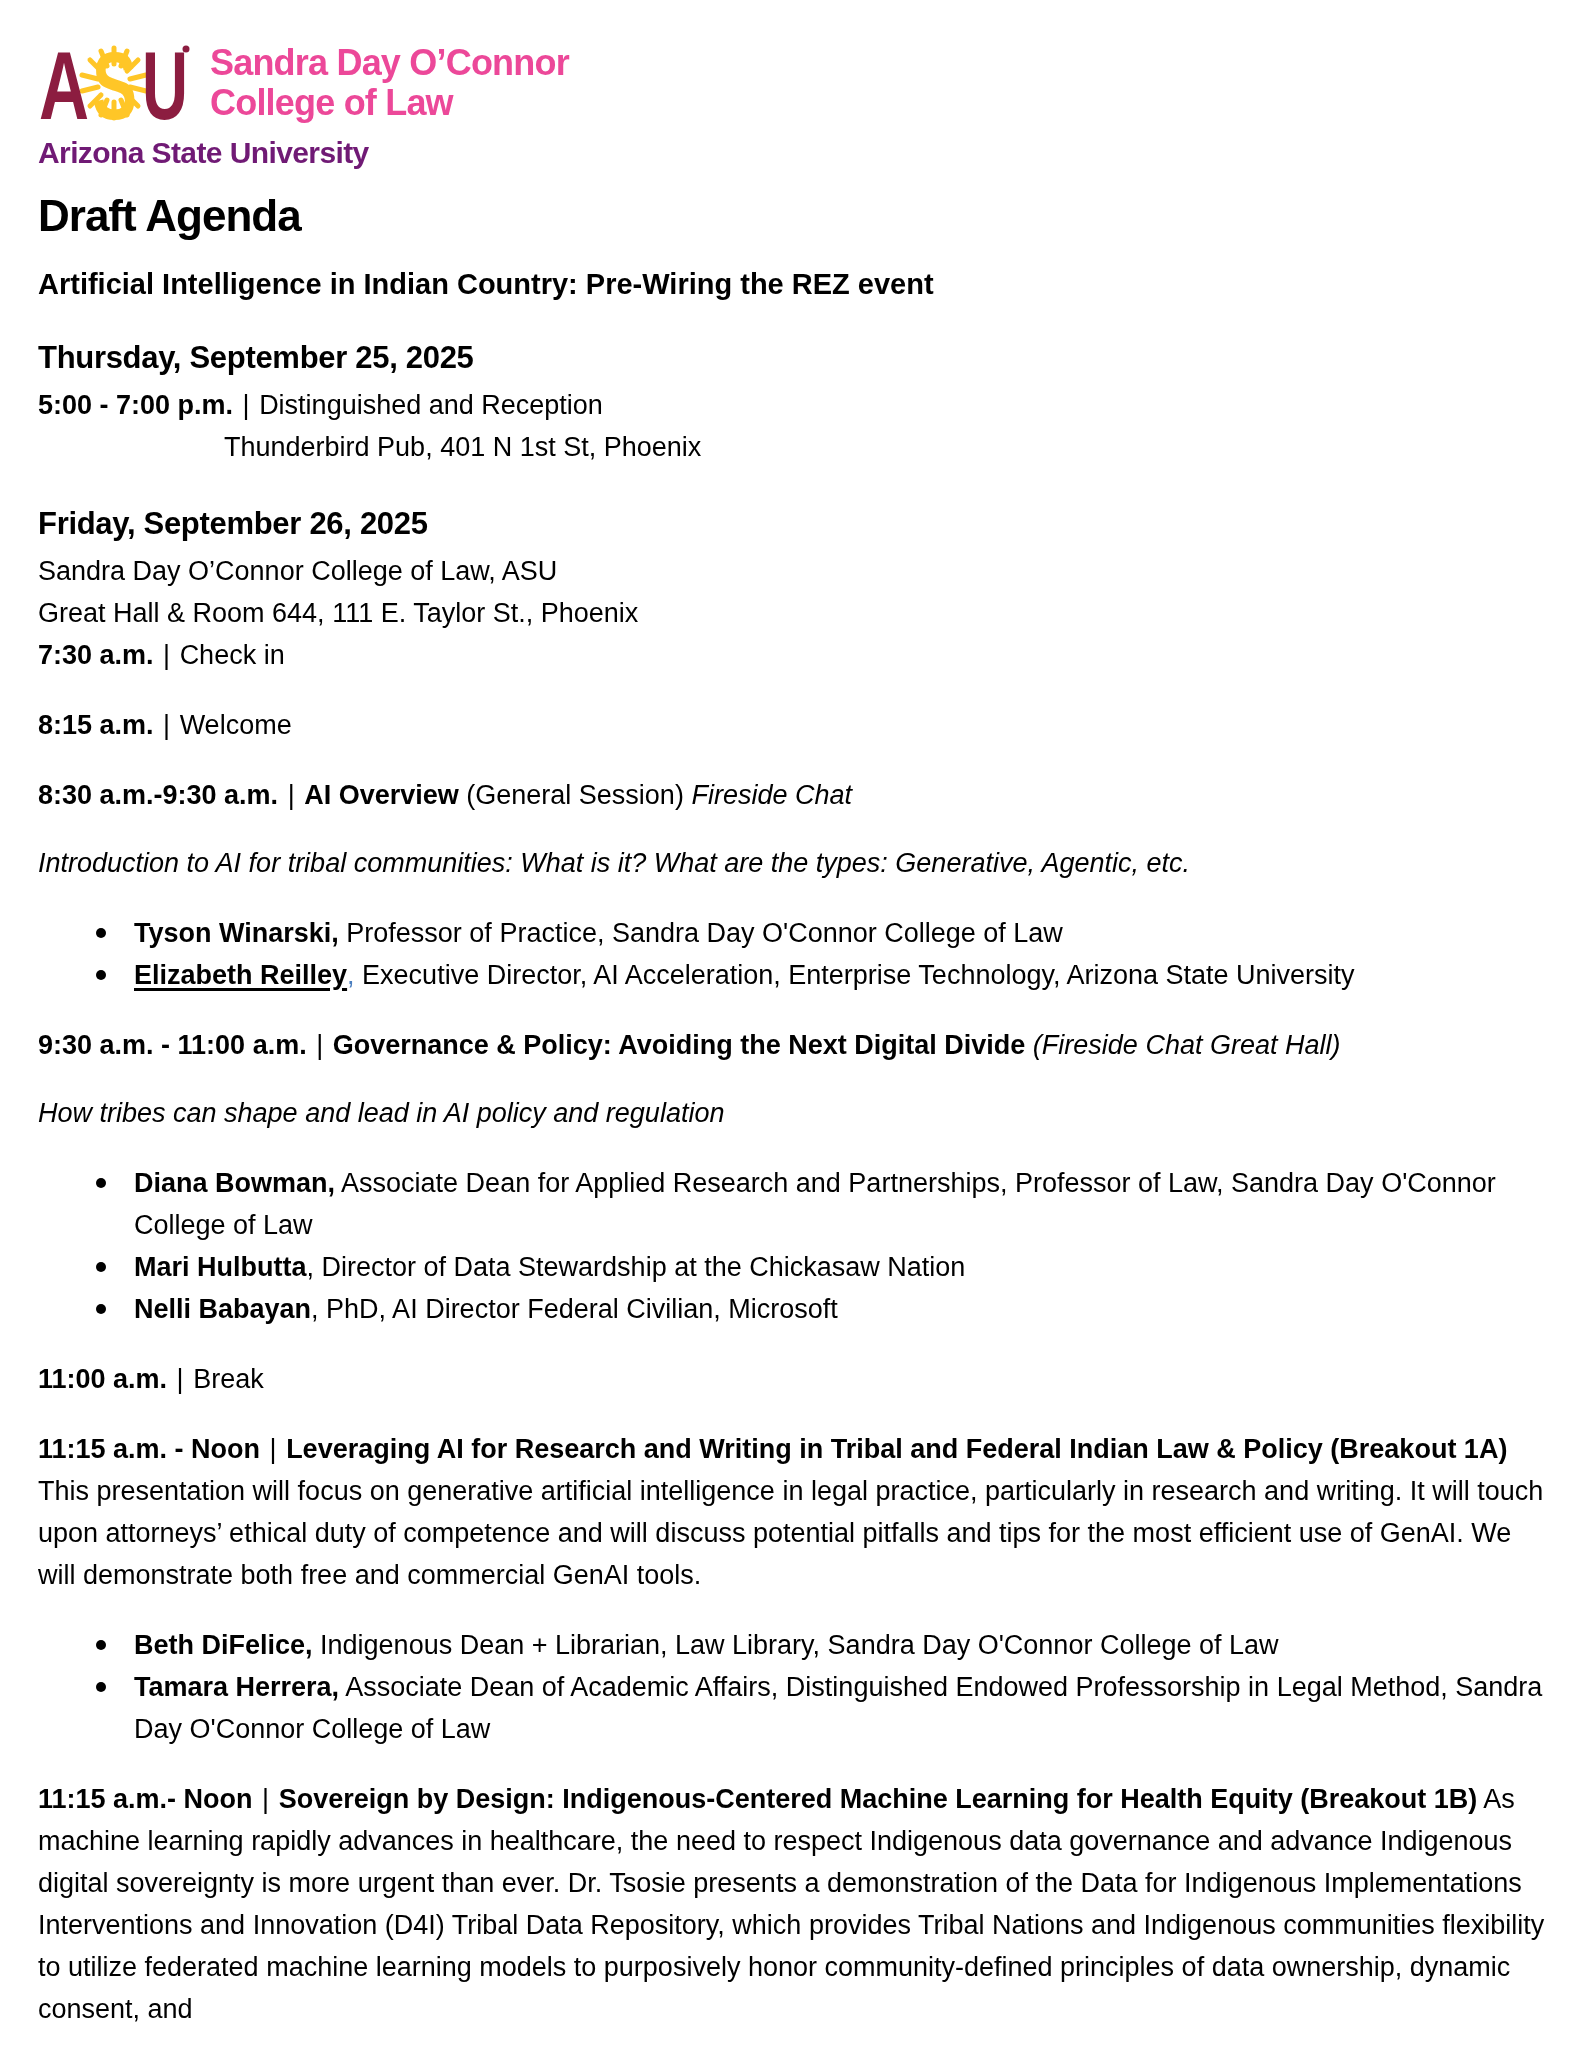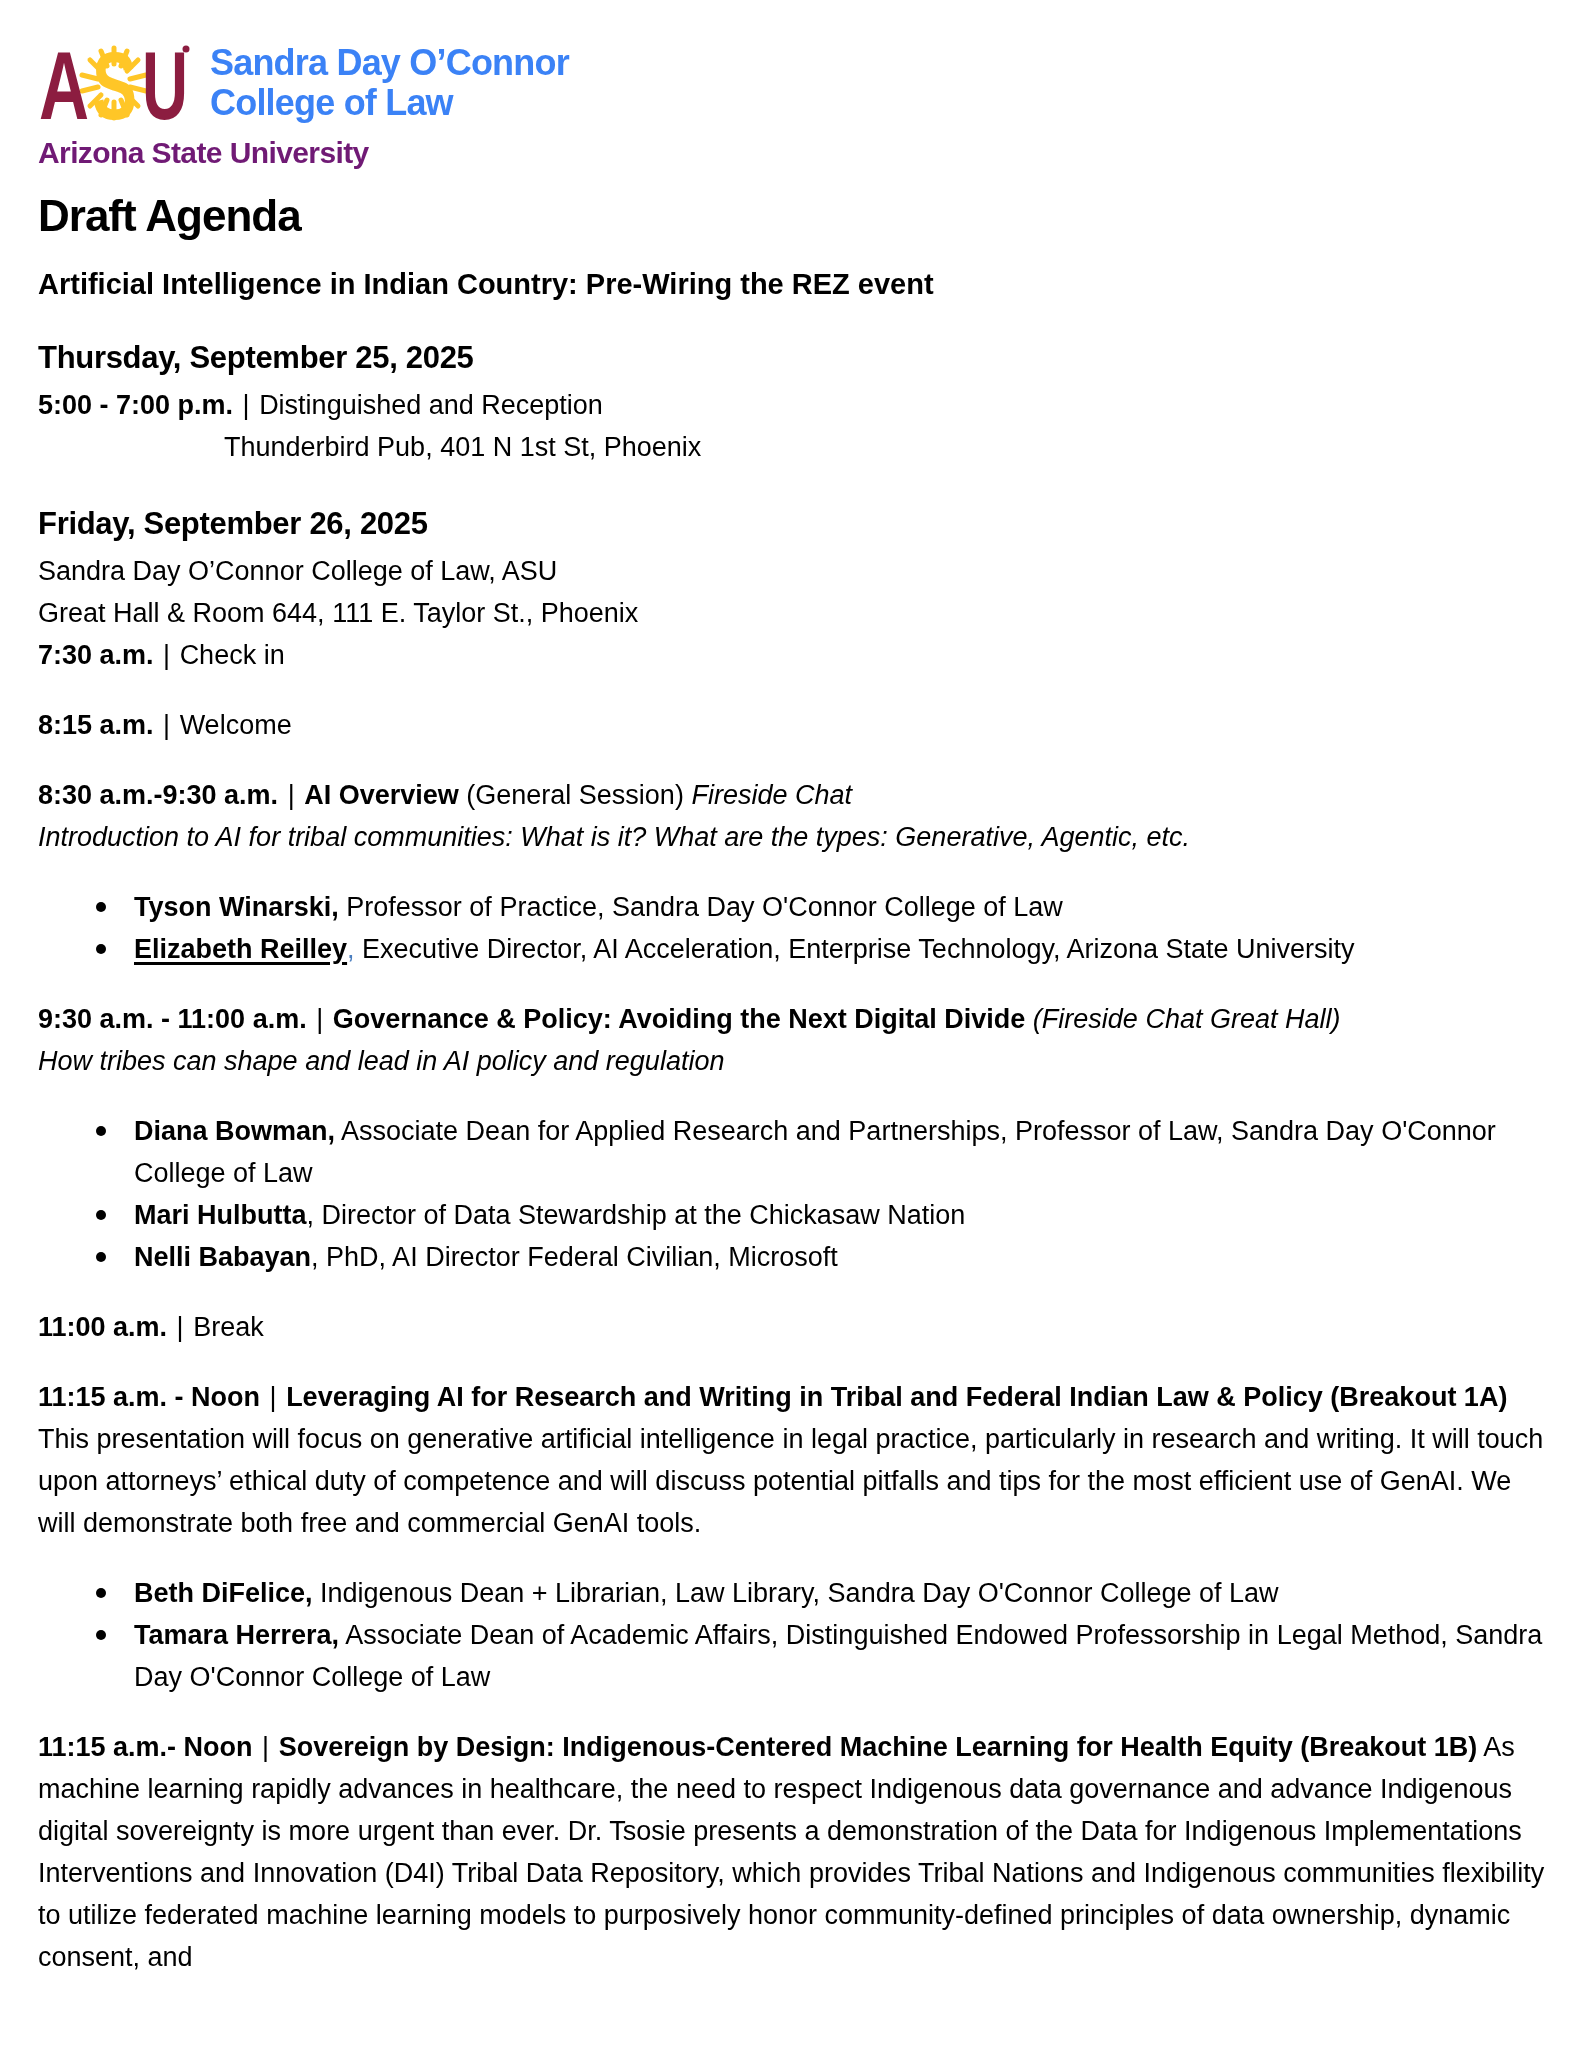--- a/index.html
+++ b/index.html
@@ -11,35 +11,35 @@
     font-family:"Liberation Sans", sans-serif;
     font-size:27px; line-height:42px;
     padding:40px 34px 0 38px;
     overflow:hidden;
   }
   
   .logo-row { display:flex; align-items:flex-start; gap:20px; }
   .asu-mark { flex:0 0 auto; display:block; }
   .college-name {
     font-weight:bold; font-size:36px; line-height:40px;
-    letter-spacing:-0.8px; color:#3b82f6; padding-top:3px;
+    letter-spacing:-0.8px; color:#ec4899; padding-top:3px;
   }
   .university {
     color:#701a75; font-weight:bold; font-size:30px;
     line-height:34px; margin-top:12px; letter-spacing:-0.6px;
   }
   h1.doc-title { font-size:44px; line-height:52px; margin-top:20px; letter-spacing:-1px; font-weight:bold; }
   .subtitle { font-weight:bold; font-size:29px; line-height:36px; margin-top:24px; }
   
   h3.day-heading { font-size:31px; line-height:44px; font-weight:bold; margin:34px 0 4px 0; letter-spacing:-0.3px; }
   .line {}
   .mt { margin-top:28px; }
   .indent { padding-left:186px; }
   .pipe { font-weight:normal; padding:0 2px; }
-  .it { font-style:italic; }
+  .it { font-style:italic;margin-top:26px; }
   .u { text-decoration:underline; text-decoration-thickness:2.5px; text-underline-offset:4px; }
   .blue { color:#4a7ebf; }
   ul.speakers { list-style:none; margin:28px 0 0 56px; }
   ul.speakers li { position:relative; padding-left:40px; }
   ul.speakers li::before {
     content:""; position:absolute; left:2px; top:16px;
     width:10px; height:10px; border-radius:50%; background:#000;
   }
   .para { margin-top:28px; }
   b { font-weight:bold; }

